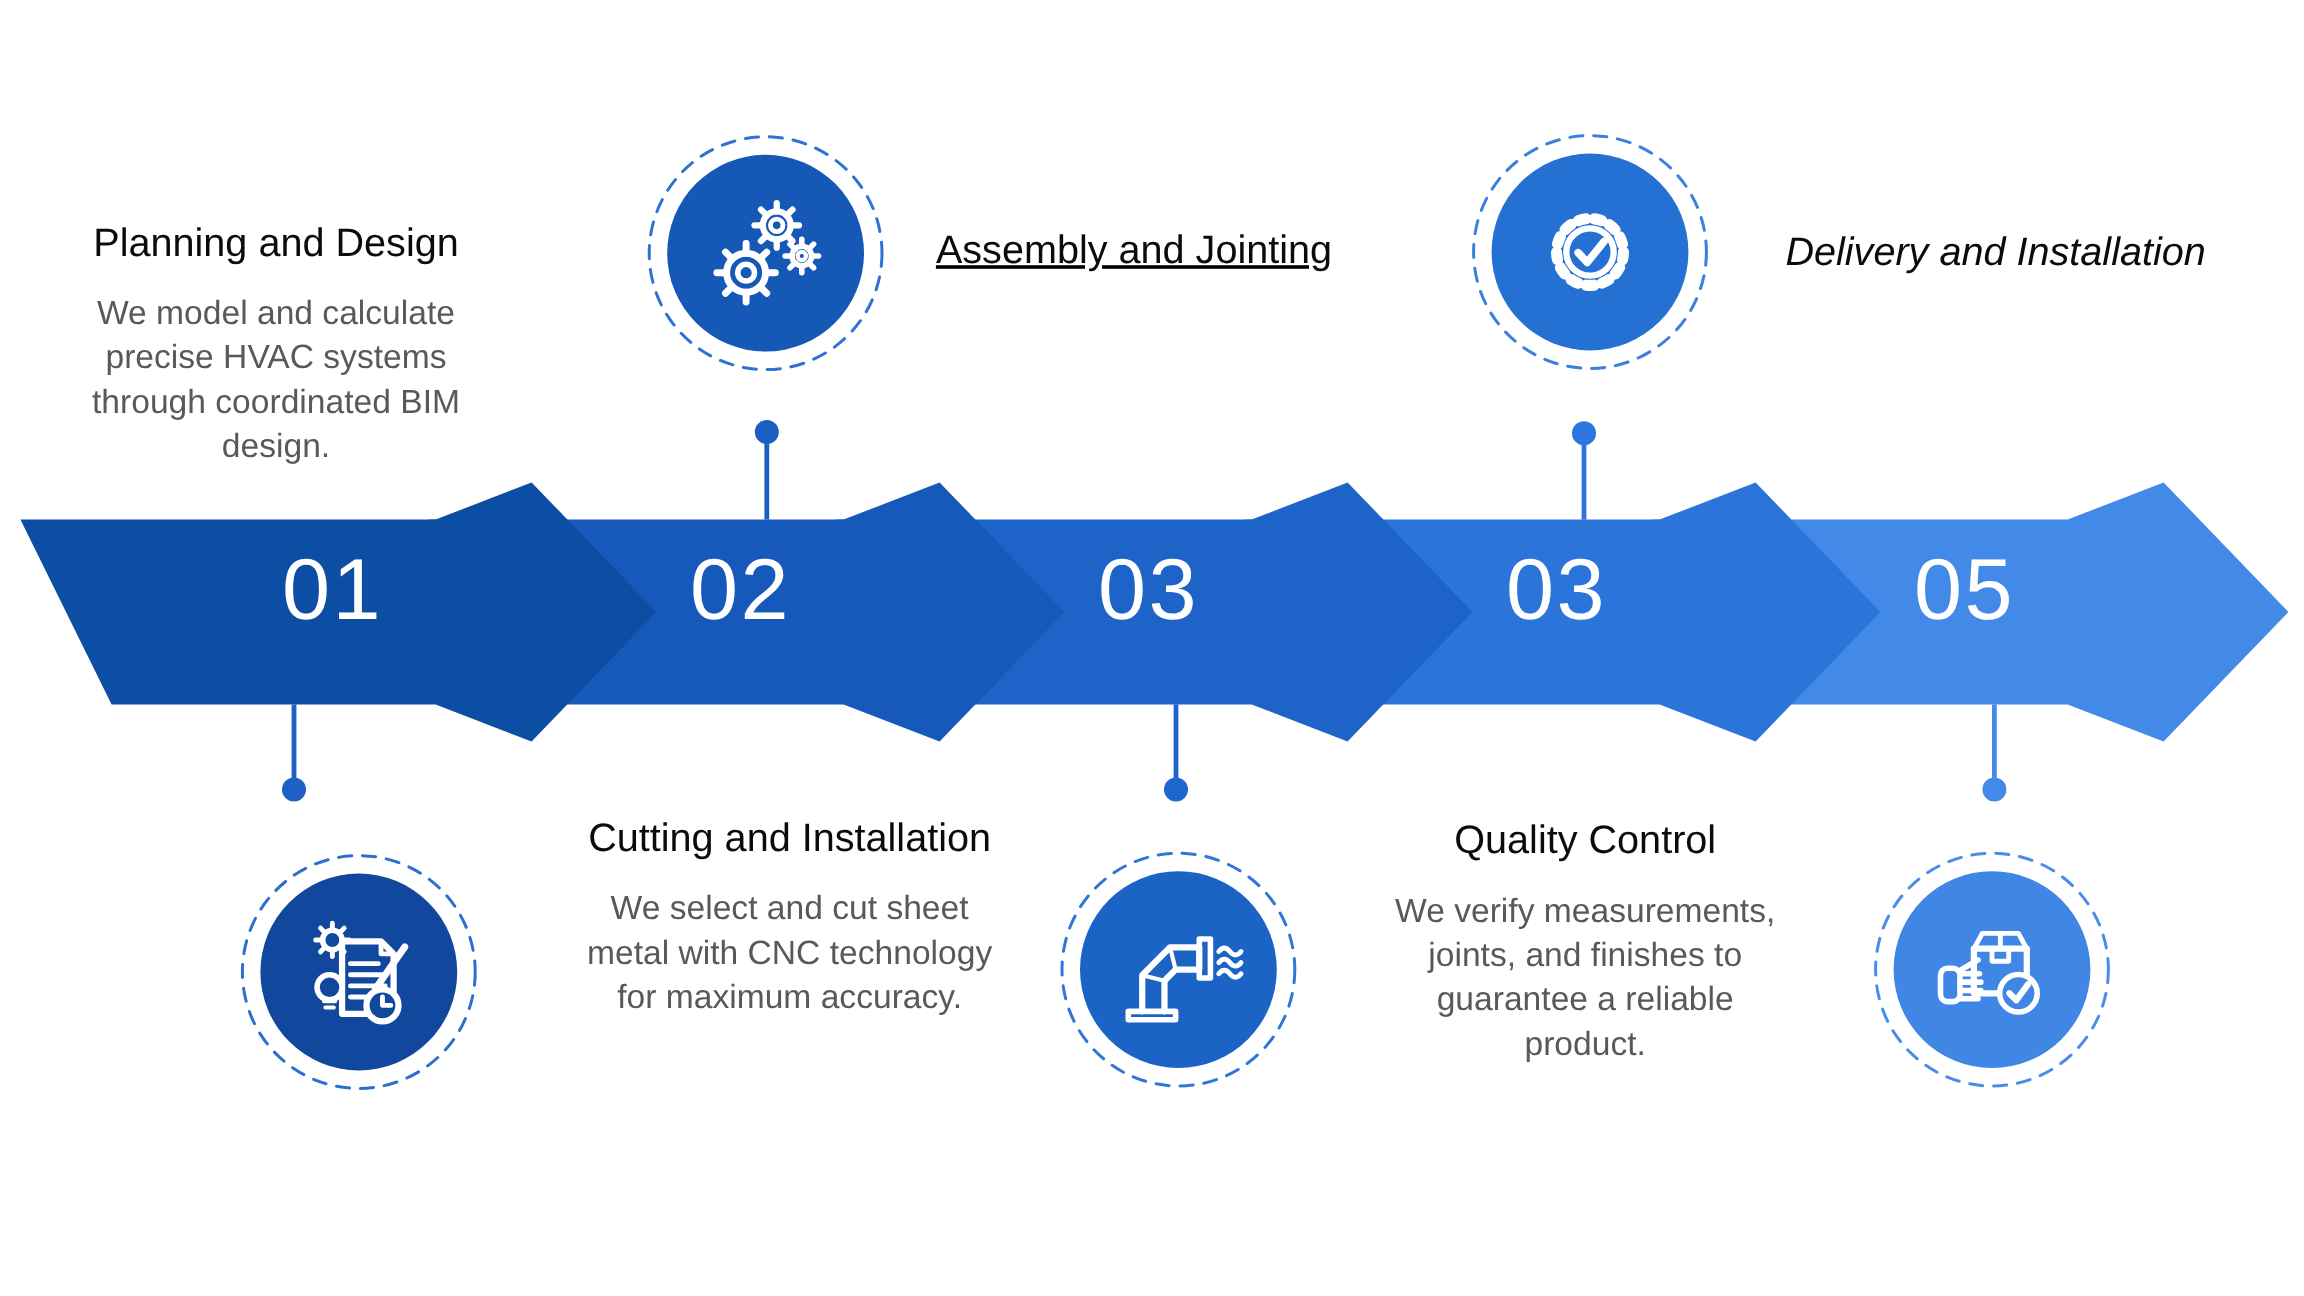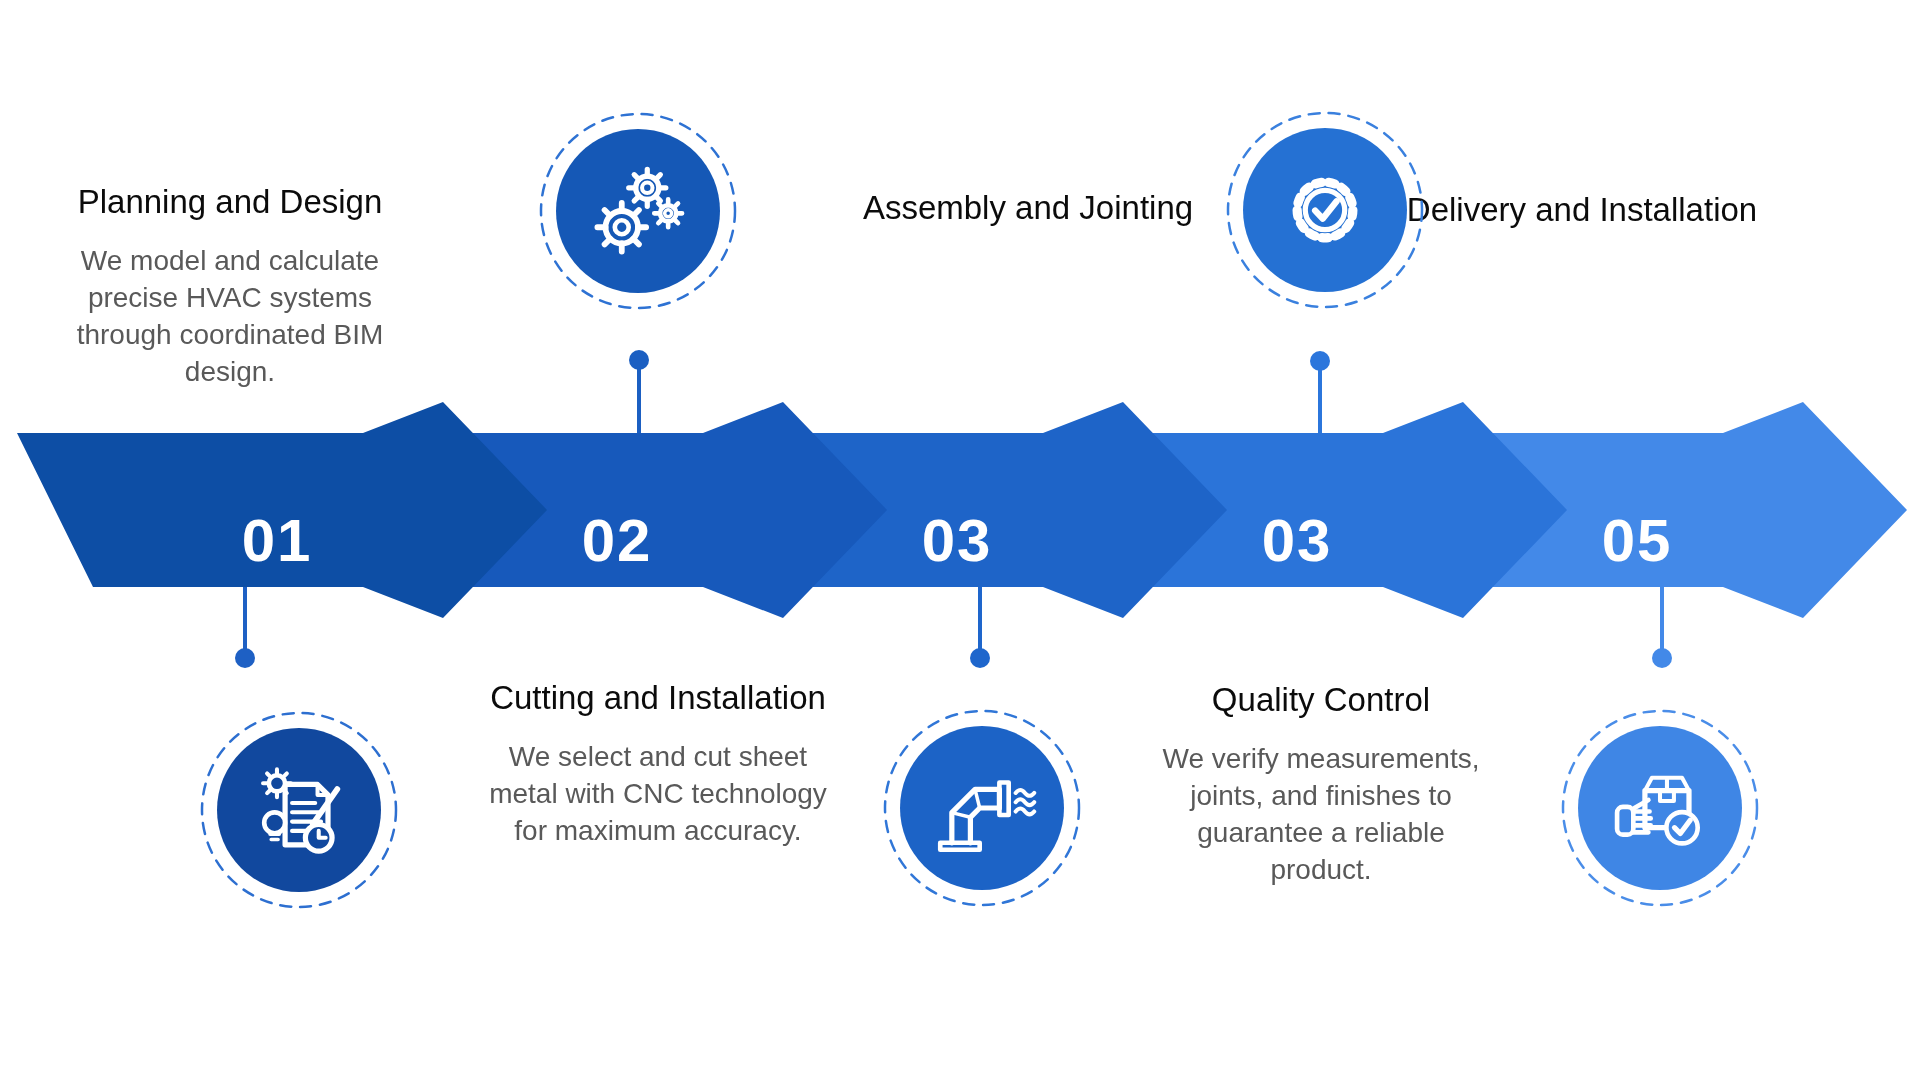--- a/index.html
+++ b/index.html
@@ -6,36 +6,36 @@
   body { font-family: "Liberation Sans", sans-serif; background:#fff; }
   .canvas {
     position:relative; width:1920px; height:1080px; overflow:hidden;
     background:#fff;
   }
   svg.arrows {
     position:absolute; left:0; top:0; width:1920px; height:1080px;
     display:block;
   }
   .num {
-    position:absolute; top:540px; transform:translate(-50%,-50%);
-    font-size:60px; font-weight:700; letter-spacing:2px;
+    position:absolute; top:492px; transform:translate(-50%,-50%);
+    font-size:72px; font-weight:400; letter-spacing:2px;
     color:#fff; white-space:nowrap;
   }
   .n1 { left:277px; } .n2 { left:617px; } .n3 { left:957px; }
   .n4 { left:1297px; } .n5 { left:1637px; }
 
   .text {
     position:absolute; width:470px; transform:translateX(-50%);
     text-align:center;
   }
   .t1 { left:230px;  top:182px; }
   .t2 { left:658px;  top:678px; }
-  .t3 { left:1028px; top:188px; }
+  .t3 { left:945px; top:188px;text-decoration:underline; }
   .t4 { left:1321px; top:680px; }
-  .t5 { left:1582px; top:190px; }
+  .t5 { left:1663px; top:190px;font-style:italic; }
   .title {
     margin:0 0 20px 0; font-size:33px; line-height:40px; font-weight:500;
     color:#0b0b0b; white-space:nowrap;
   }
   .desc {
     margin:0; font-size:28px; line-height:37px; color:#595959;
     white-space:pre-line;
   }
 
   .iconwrap {

